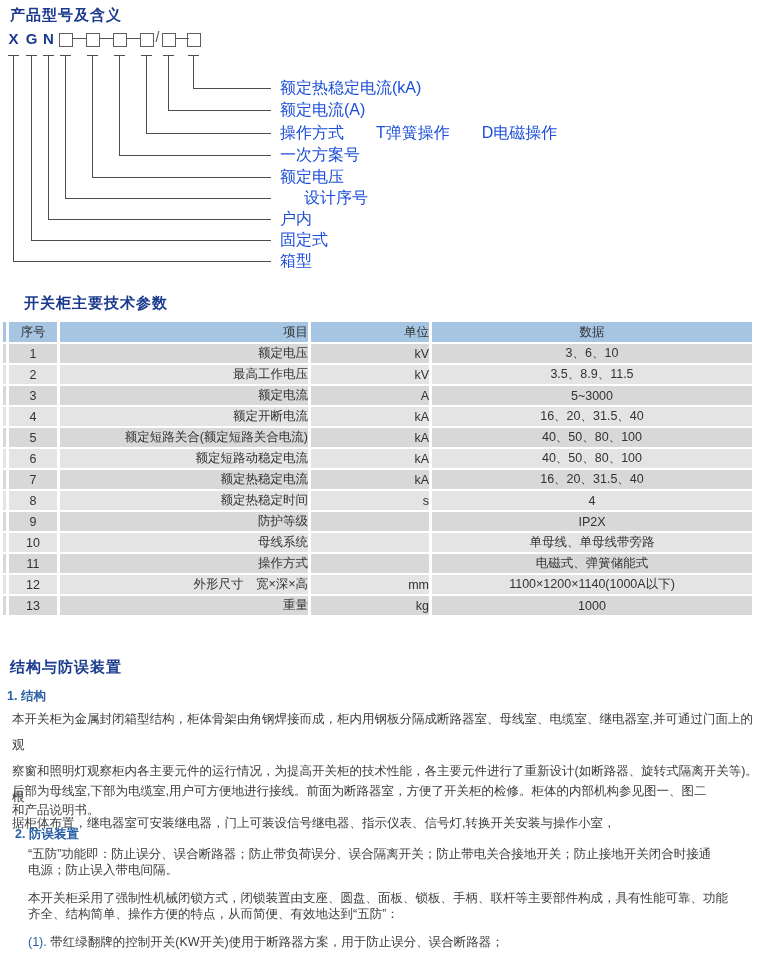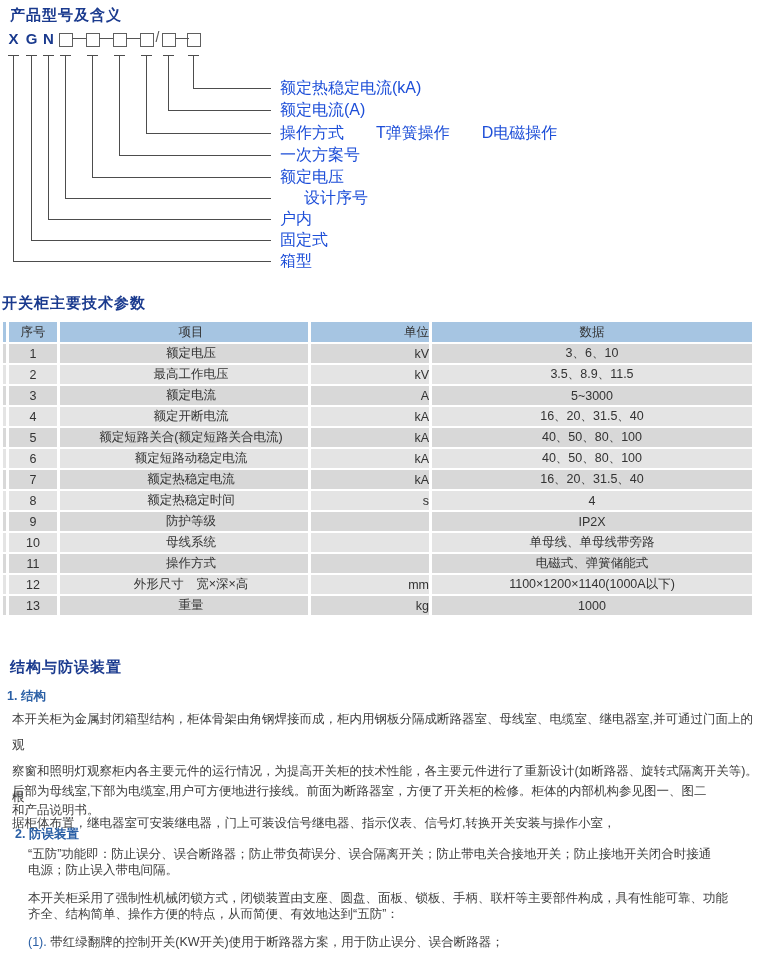--- a/index.html
+++ b/index.html
@@ -44,21 +44,21 @@
     table-layout:fixed;
   }
   #params th{
     background:#a6c5e2;font-weight:normal;height:20px;padding:0;
   }
   #params td{height:19px;padding:0;}
   #params tr.odd td{background:#d8d8d8;}
   #params tr.even td{background:#e4e4e4;}
   #params th.edge, #params td.edge{background-clip:border-box;}
   .c-num{text-align:center;}
-  .c-item{text-align:center;padding-left:14px !important;}
+  .c-item{text-align:right;padding-left:14px !important;}
   .c-unit{text-align:right;}
   .c-data{text-align:center;}
   
   .sub-head{
     position:absolute;left:7px;font-size:12.5px;font-weight:bold;color:#2a5fa5;
   }
   .para{
     position:absolute;left:12px;width:752px;
     font-size:12.5px;color:#3c3c3c;white-space:pre-line;
   }
@@ -115,21 +115,21 @@
   <span class="dlabel" style="top:73px;">额定电流(A)</span>
   <span class="dlabel" style="top:96px;">操作方式　　T弹簧操作　　D电磁操作</span>
   <span class="dlabel" style="top:118px;">一次方案号</span>
   <span class="dlabel" style="top:140px;">额定电压</span>
   <span class="dlabel" style="top:161px;margin-left:24px;">设计序号</span>
   <span class="dlabel" style="top:182px;">户内</span>
   <span class="dlabel" style="top:203px;">固定式</span>
   <span class="dlabel" style="top:224px;">箱型</span>
 </div>
 
-<div class="abs sec-title" style="left:2px;top:294px;">开关柜主要技术参数</div>
+<div class="abs sec-title" style="left:24px;top:294px;">开关柜主要技术参数</div>
 
 <table id="params">
   <colgroup>
     <col style="width:3px;">
       <col style="width:48px;">
       <col style="width:248px;">
     <col style="width:118px;">
       <col style="width:320px;">
   </colgroup>
   <tbody>

